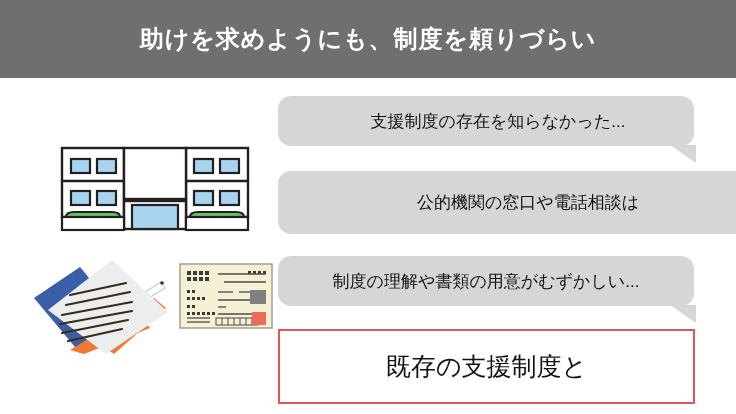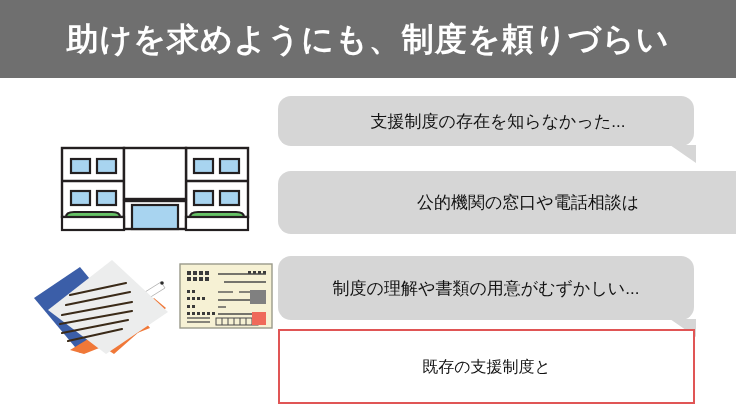--- a/index.html
+++ b/index.html
@@ -23,21 +23,21 @@
     left: 0; top: 0;
     width: 736px;
     height: 78px;
     background: #6f6f6f;
     display: flex;
     align-items: center;
     justify-content: center;
   }
   #header-title {
     color: #ffffff;
-    font-size: 32px;
+    font-size: 24px;
     font-weight: bold;
     letter-spacing: 1px;
     line-height: 1;
     white-space: nowrap;
   }
 
   
   .bubble {
     position: absolute;
     background: #d6d6d6;
@@ -60,36 +60,36 @@
     right: -2px;
     bottom: -17px;
     width: 0; height: 0;
     border-style: solid;
     border-width: 18px 0 0 26px;
     border-color: #d6d6d6 transparent transparent transparent;
   }
 
   #bubble-1 { left: 278px; top: 96px;  width: 416px; height: 50px; padding-left: 24px; }
   #bubble-2 { left: 278px; top: 171px; width: 500px; height: 63px; }
-  #bubble-3 { left: 278px; top: 256px; width: 416px; height: 64px; }
+  #bubble-3 { left: 278px; top: 256px; width: 416px; height: 50px; }
 
   
   #conclusion-box {
     position: absolute;
     left: 278px; top: 329px;
     width: 417px; height: 75px;
     background: #ffffff;
     border: 2px solid #e05555;
     display: flex;
     flex-direction: column;
     align-items: center;
     justify-content: center;
   }
   #conclusion-box .line {
-    font-size: 16px;
+    font-size: 25px;
     line-height: 29px;
     color: #111111;
     font-weight: normal;
     white-space: nowrap;
   }
 
   
   #building-illustration {
     position: absolute;
     left: 58px; top: 143px;

